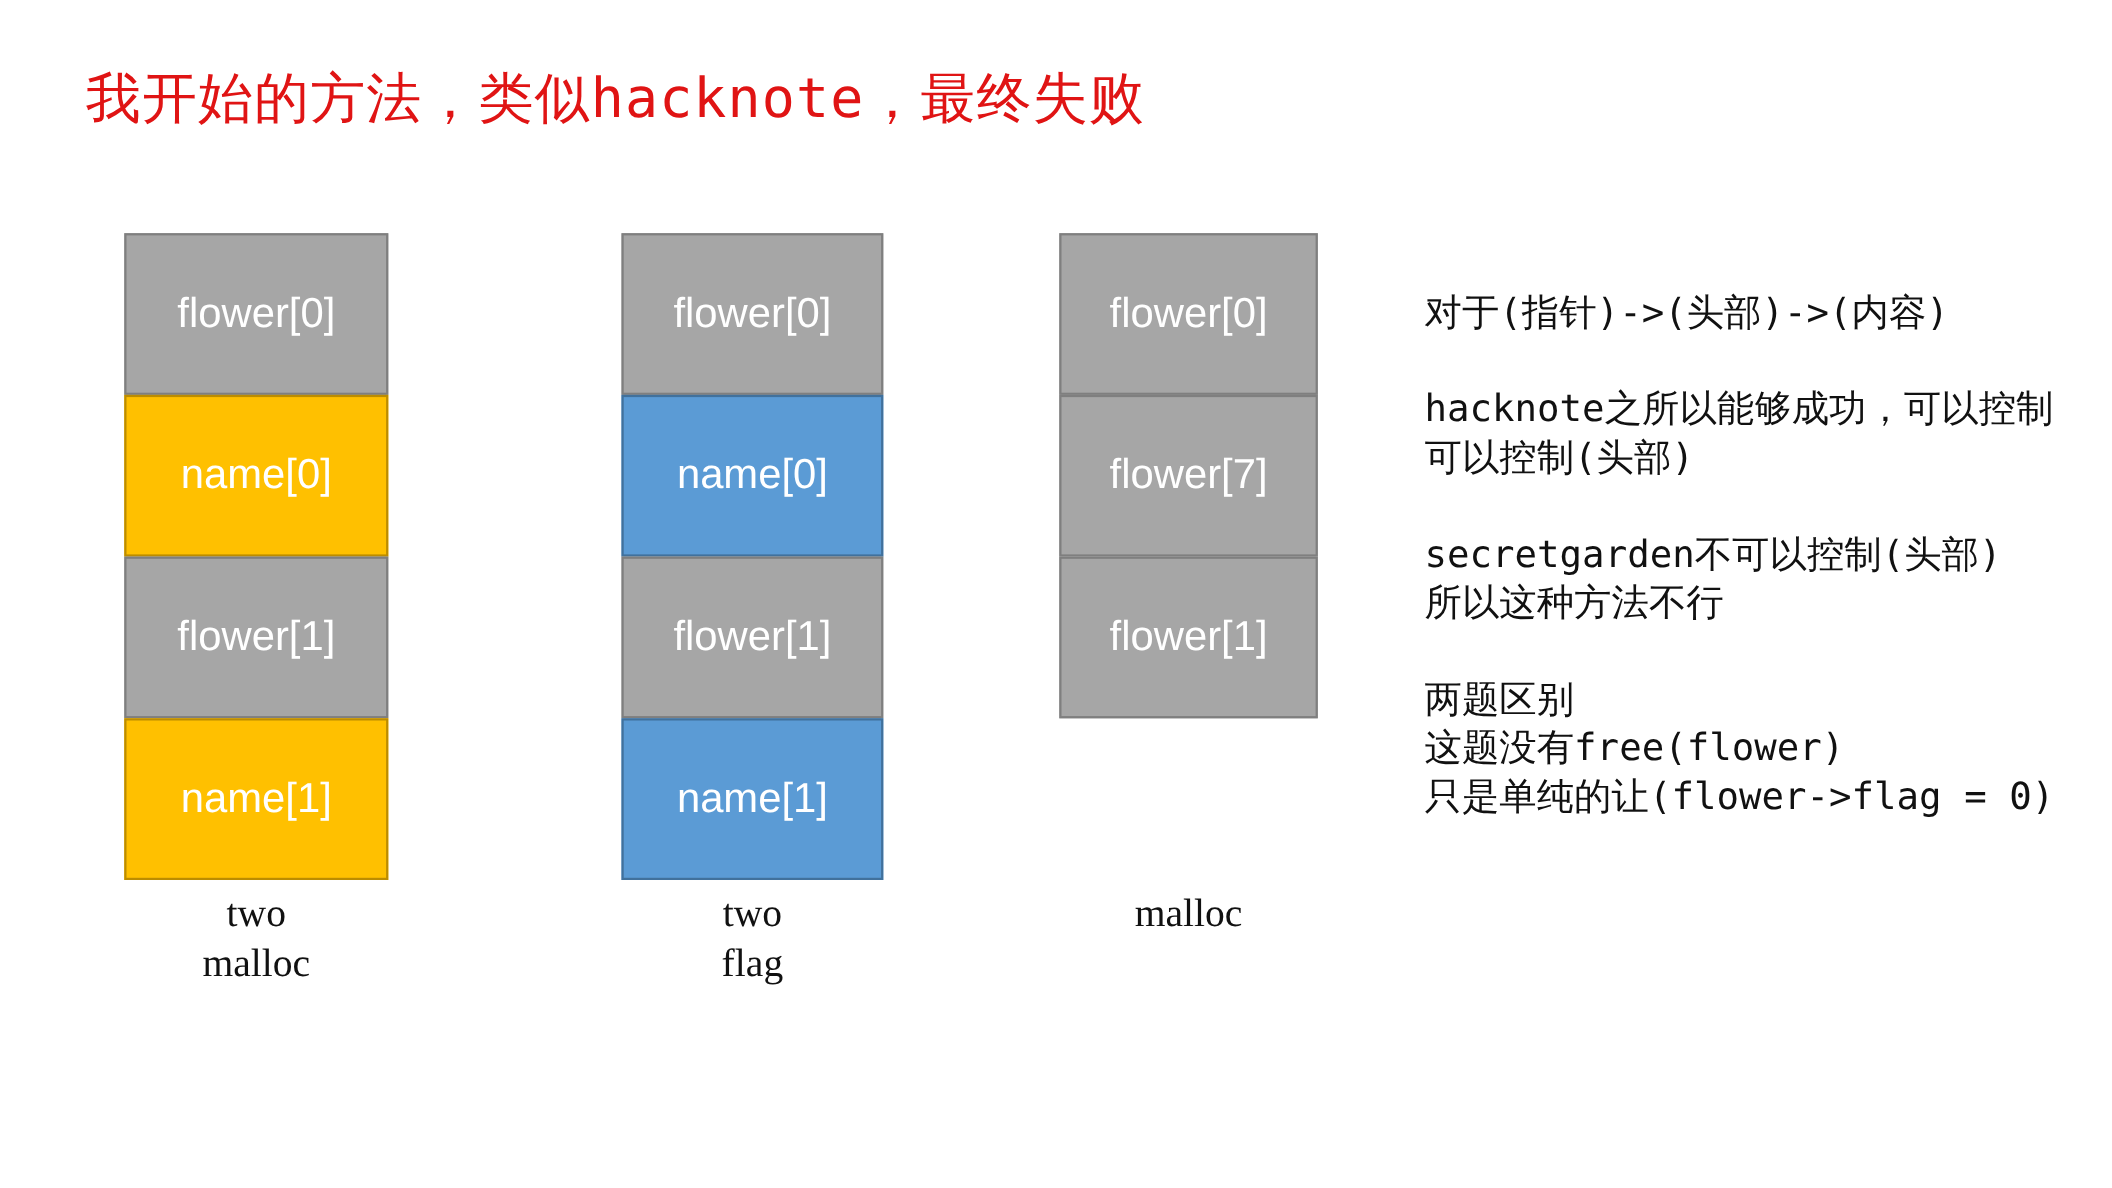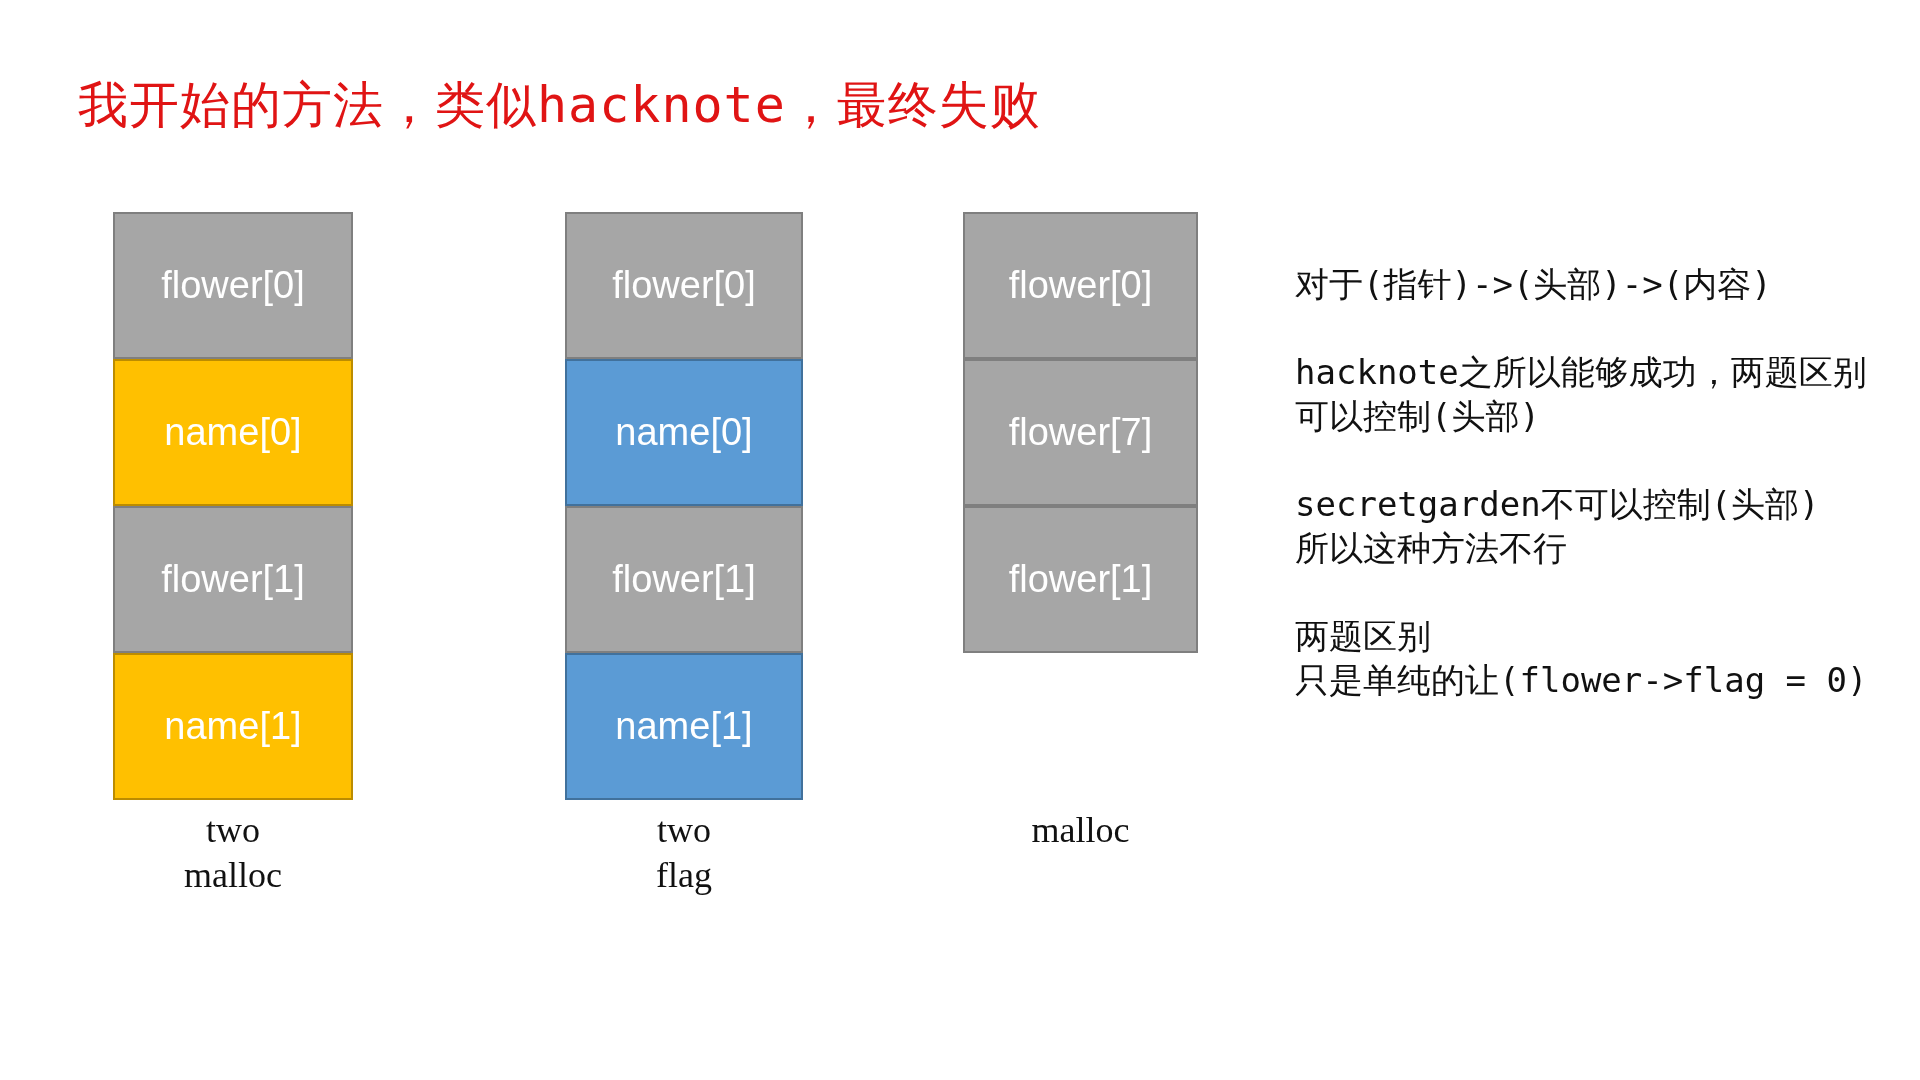--- a/index.html
+++ b/index.html
@@ -7,21 +7,21 @@
   body {
     background: var(--background, #ffffff);
     position: relative;
     overflow: hidden;
     font-family: "DejaVu Sans", "Liberation Sans", sans-serif;
   }
 
   .title {
     position: absolute;
     left: 78px;
-    top: 76px;
+    top: 60px;
     font-size: 50px;
     line-height: 58px;
     letter-spacing: 1px;
     color: var(--title-red, #e01414);
     font-family: "DejaVu Sans Mono", "DejaVu Sans", monospace;
     white-space: nowrap;
   }
 
   .diagram { position: absolute; left: 0; top: 0; width: 1920px; height: 780px; }
 
@@ -112,21 +112,22 @@
 
   <div class="col-label col-label-3">
     <div>malloc</div>
   </div>
 
 </div>
 
 <div class="notes">
   <div class="note-line">对于(指针)-&gt;(头部)-&gt;(内容)</div>
   <div class="note-line"></div>
-  <div class="note-line">hacknote之所以能够成功，两题区别</div>
+  <div class="note-line">hacknote之所以能够成功，可以控制</div>
   <div class="note-line">可以控制(头部)</div>
   <div class="note-line"></div>
   <div class="note-line">secretgarden不可以控制(头部)</div>
   <div class="note-line">所以这种方法不行</div>
   <div class="note-line"></div>
   <div class="note-line">两题区别</div>
+  <div class="note-line">这题没有free(flower)</div>
   <div class="note-line">只是单纯的让(flower-&gt;flag = 0)</div>
 </div>
 
 </body></html>

